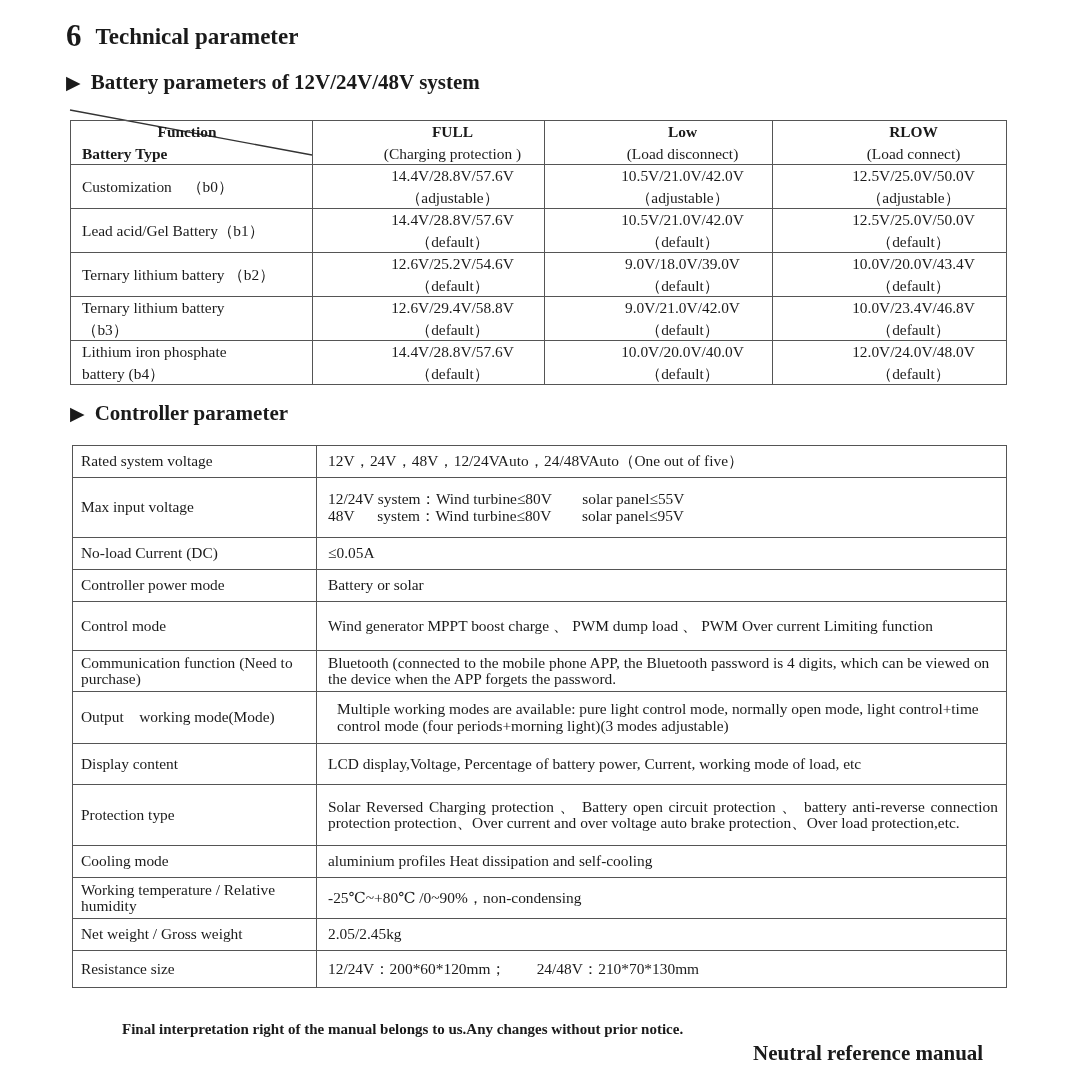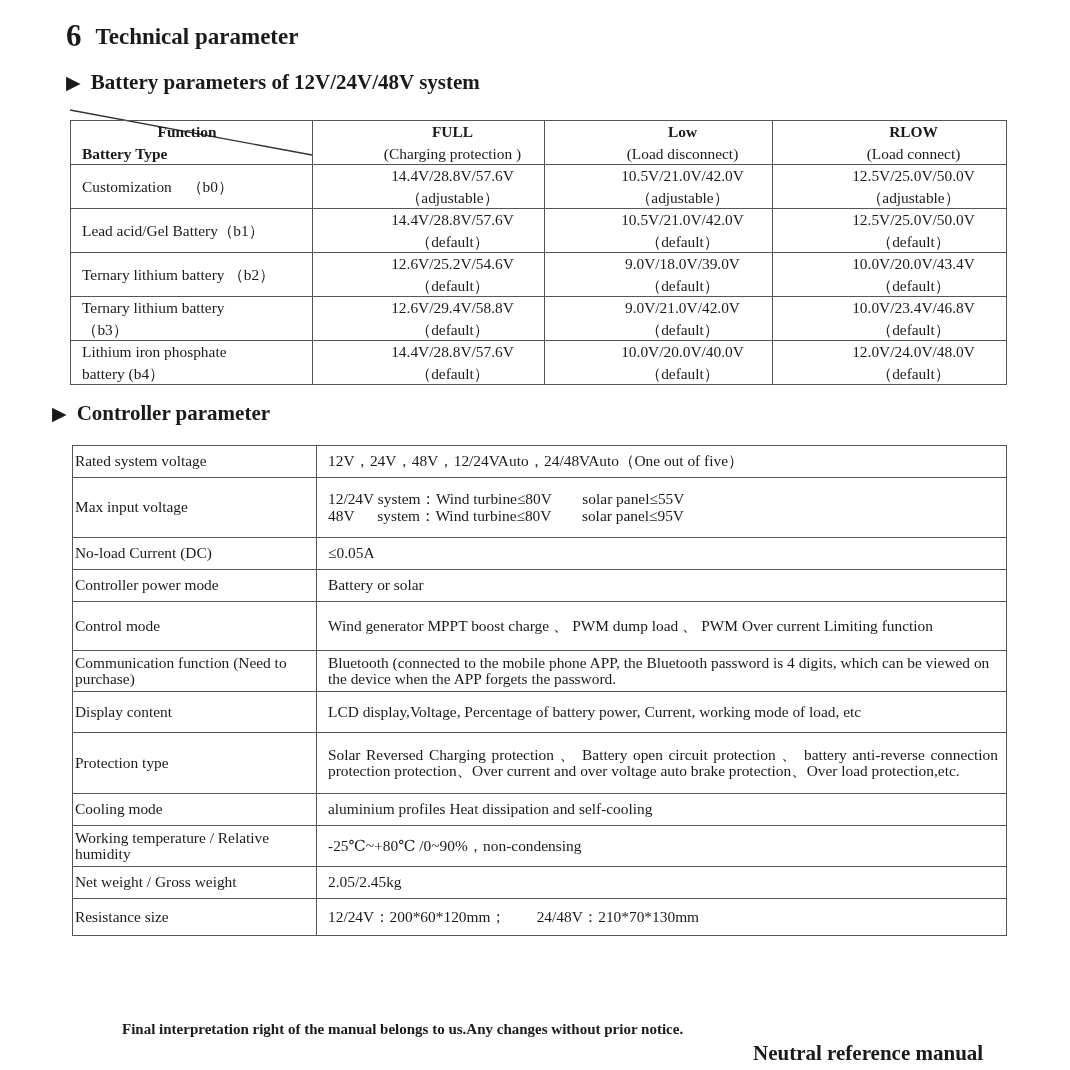--- a/index.html
+++ b/index.html
@@ -4,40 +4,40 @@
 <style>
   html, body { margin: 0; padding: 0; background: #ffffff; }
   body { width: 1070px; height: 1070px; position: relative; overflow: hidden;
          font-family: "Liberation Serif", "DejaVu Serif", serif; color: #1a1a1a; }
   .abs { position: absolute; }
   .chapter { left: 66px; top: 18px; font-weight: bold; font-size: 23px; white-space: nowrap; }
   .chapter .num { font-size: 31px; margin-right: 14px; vertical-align: -2px; }
   .section-title { font-weight: bold; font-size: 21px; white-space: nowrap; }
   .section-title .tri { font-size: 19px; margin-right: 10px; }
   #sec1 { left: 66px; top: 70px; }
-  #sec2 { left: 52px; top: 401px; }
+  #sec2 { left: 70px; top: 401px; }
 
   table { border-collapse: collapse; position: absolute; table-layout: fixed; }
   td { border: 1.4px solid #555; font-size: 15.4px; line-height: 21.5px; padding: 0; }
 
   
   #battery-table { left: 70px; top: 120px; width: 936px; }
   #battery-table td { text-align: center; vertical-align: middle; height: 42px; padding-left: 48px; }
   #battery-table td.first { text-align: left; padding-left: 11px; padding-right: 8px; }
   #battery-table td.justify { text-align: justify; text-align-last: left; }
   #battery-table .hdr b { font-weight: bold; }
   .corner { position: relative; }
   .corner .fn { display: block; text-align: center; font-weight: bold; padding-right: 12px; }
   .corner .bt { display: block; font-weight: bold; }
   .stack { display: block; }
 
   
   #ctrl-table { left: 72px; top: 445px; width: 934px; }
   #ctrl-table td { vertical-align: middle; line-height: 16.5px; }
-  #ctrl-table td.k { padding-left: 2px; padding-right: 6px; }
+  #ctrl-table td.k { padding-left: 8px; padding-right: 6px; }
   #ctrl-table td.v { padding-left: 11px; padding-right: 8px; }
   #ctrl-table td.v.indent { padding-left: 20px; }
   #ctrl-table td.v.justify { text-align: justify; margin-left: 17px; }
   .mi-line { white-space: pre; display: block; }
 
   .footer1 { left: 122px; top: 1021px; font-weight: bold; font-size: 15px; white-space: nowrap; }
   .footer2 { left: 753px; top: 1041px; font-weight: bold; font-size: 21px; white-space: nowrap; }
   svg.diag { position: absolute; left: 0; top: 0; pointer-events: none; }
 </style>
 </head>
@@ -200,20 +200,24 @@
     <td class="v">Battery or solar</td>
   </tr>
   <tr style="height:49px">
     <td class="k">Control mode</td>
     <td class="v">Wind generator MPPT boost charge 、  PWM dump load 、  PWM Over current Limiting function</td>
   </tr>
   <tr style="height:41px">
     <td class="k">Communication function (Need to purchase)</td>
     <td class="v">Bluetooth (connected to the mobile phone APP, the Bluetooth password is 4 digits, which can be viewed on the device when the APP forgets the password.</td>
   </tr>
+  <tr style="height:52px">
+    <td class="k">Output　working mode(Mode)</td>
+    <td class="v indent">Multiple working modes are available: pure light control mode, normally open mode, light control+time control mode (four periods+morning light)(3 modes adjustable)</td>
+  </tr>
   <tr style="height:41px">
     <td class="k">Display content</td>
     <td class="v">LCD display,Voltage, Percentage of battery power, Current, working mode  of load, etc</td>
   </tr>
   <tr style="height:61px">
     <td class="k">Protection type</td>
     <td class="v justify">Solar Reversed Charging protection 、  Battery open circuit protection 、  battery anti-reverse connection protection protection、Over current and over voltage auto brake protection、Over load protection,etc.</td>
   </tr>
   <tr style="height:32px">
     <td class="k">Cooling mode</td>

